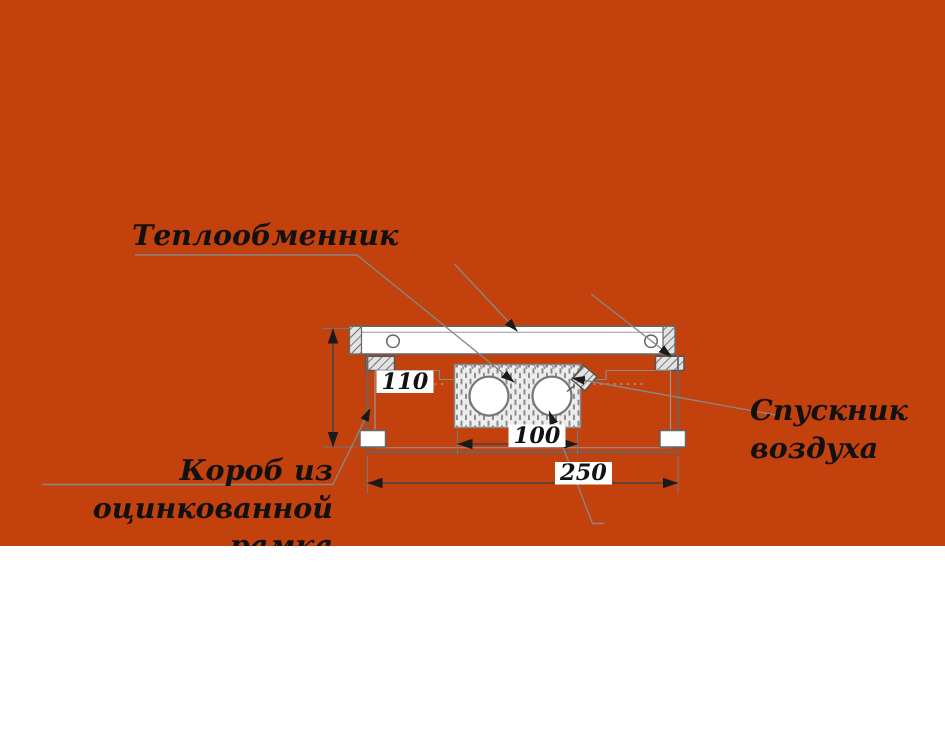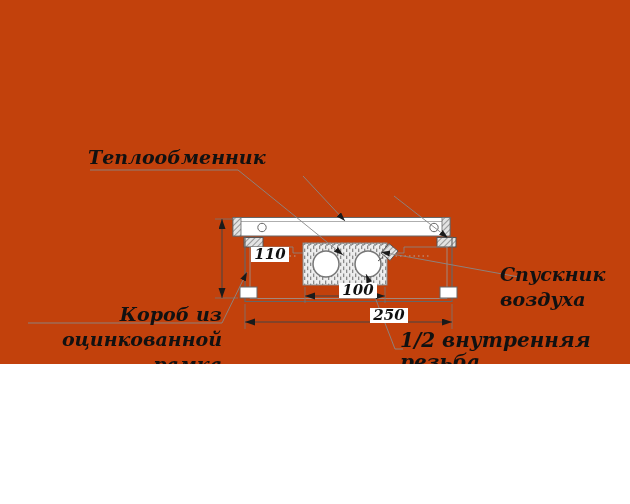--- a/index.html
+++ b/index.html
@@ -122,21 +122,20 @@
   <div class="lbl" style="left:88px;top:146px;">Теплообменник</div>
 
 
 
   <div class="lbl center two-line" style="left:500px;top:262px;width:118px;">Спускник
 воздуха</div>
 
   <div class="lbl right two-line" style="left:24px;top:302px;width:198px;">Короб из
 оцинкованной рамка</div>
 
-  <div class="lbl" style="left:400px;top:329px;font-size:20px;">1/2 внутренняя резьба</div>
 
   <div class="dim" style="left:203px;top:247px;width:32px;margin-left:48px;">110</div>
 
   <div class="dim" style="left:327px;top:283px;width:32px;margin-left:12px;">100</div>
 
   <div class="dim" style="left:330px;top:308px;width:32px;margin-left:40px;">250</div>
 
 </div>
 
 </body></html>

